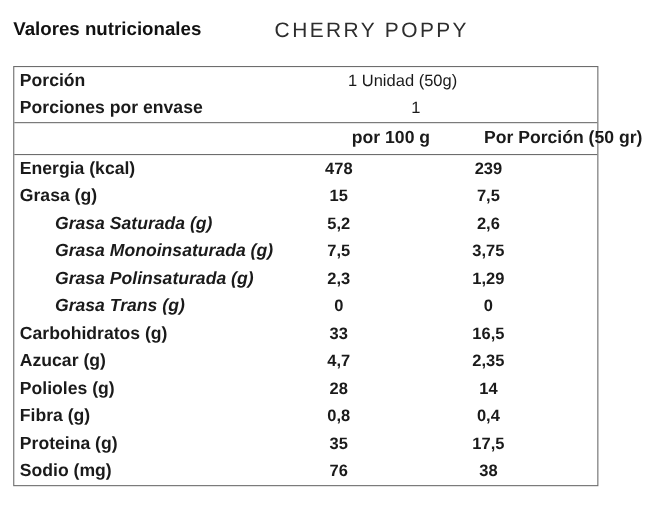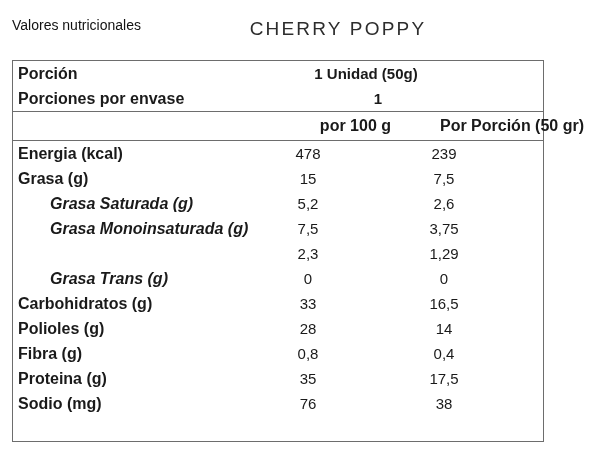--- a/index.html
+++ b/index.html
@@ -9,22 +9,22 @@
     height: 459px;
     background: #ffffff;
     font-family: "Liberation Sans", sans-serif;
     color: #1a1a1a;
     overflow: hidden;
   }
   .section-title {
     position: absolute;
     left: 12px;
     top: 17px;
-    font-size: 14px;
-    font-weight: 400;
+    font-size: 17px;
+    font-weight: 700;
     color: #111111;
     white-space: nowrap;
   }
   .product-name {
     position: absolute;
     left: 338px;
     top: 18px;
     transform: translateX(-50%);
     font-size: 19px;
     font-weight: 400;
@@ -58,30 +58,30 @@
   }
   .row.sub .label {
     left: 37px;
     font-style: italic;
   }
   .row .v1, .row .v2 {
     position: absolute;
     top: 0;
     transform: translateX(-50%);
     font-size: 15px;
-    font-weight: 400;
+    font-weight: 700;
   }
   .row .v1 { left: 295px; }
   .row .v2 { left: 431px; }
   .serving-row .value {
     position: absolute;
     top: 0;
     transform: translateX(-50%);
     font-size: 15px;
-    font-weight: 700;
+    font-weight: 400;
   }
   .serving-row .value.unit  { left: 353px; }
   .serving-row .value.count { left: 365px; }
   .header-row {
     height: 30px;
     line-height: 28px;
     border-top: 1.5px solid #6d6d6d;
     border-bottom: 1.5px solid #6d6d6d;
     box-sizing: border-box;
   }
@@ -138,36 +138,42 @@
       <span class="v2">2,6</span>
     </div>
 
     <div class="row sub">
       <span class="label">Grasa Monoinsaturada (g)</span>
       <span class="v1">7,5</span>
       <span class="v2">3,75</span>
     </div>
 
     <div class="row sub">
+      <span class="label">Grasa Polinsaturada (g)</span>
       <span class="v1">2,3</span>
       <span class="v2">1,29</span>
     </div>
 
     <div class="row sub">
       <span class="label">Grasa Trans (g)</span>
       <span class="v1">0</span>
       <span class="v2">0</span>
     </div>
 
     <div class="row">
       <span class="label">Carbohidratos (g)</span>
       <span class="v1">33</span>
       <span class="v2">16,5</span>
     </div>
 
+    <div class="row">
+      <span class="label">Azucar (g)</span>
+      <span class="v1">4,7</span>
+      <span class="v2">2,35</span>
+    </div>
 
     <div class="row">
       <span class="label">Polioles (g)</span>
       <span class="v1">28</span>
       <span class="v2">14</span>
     </div>
 
     <div class="row">
       <span class="label">Fibra (g)</span>
       <span class="v1">0,8</span>

